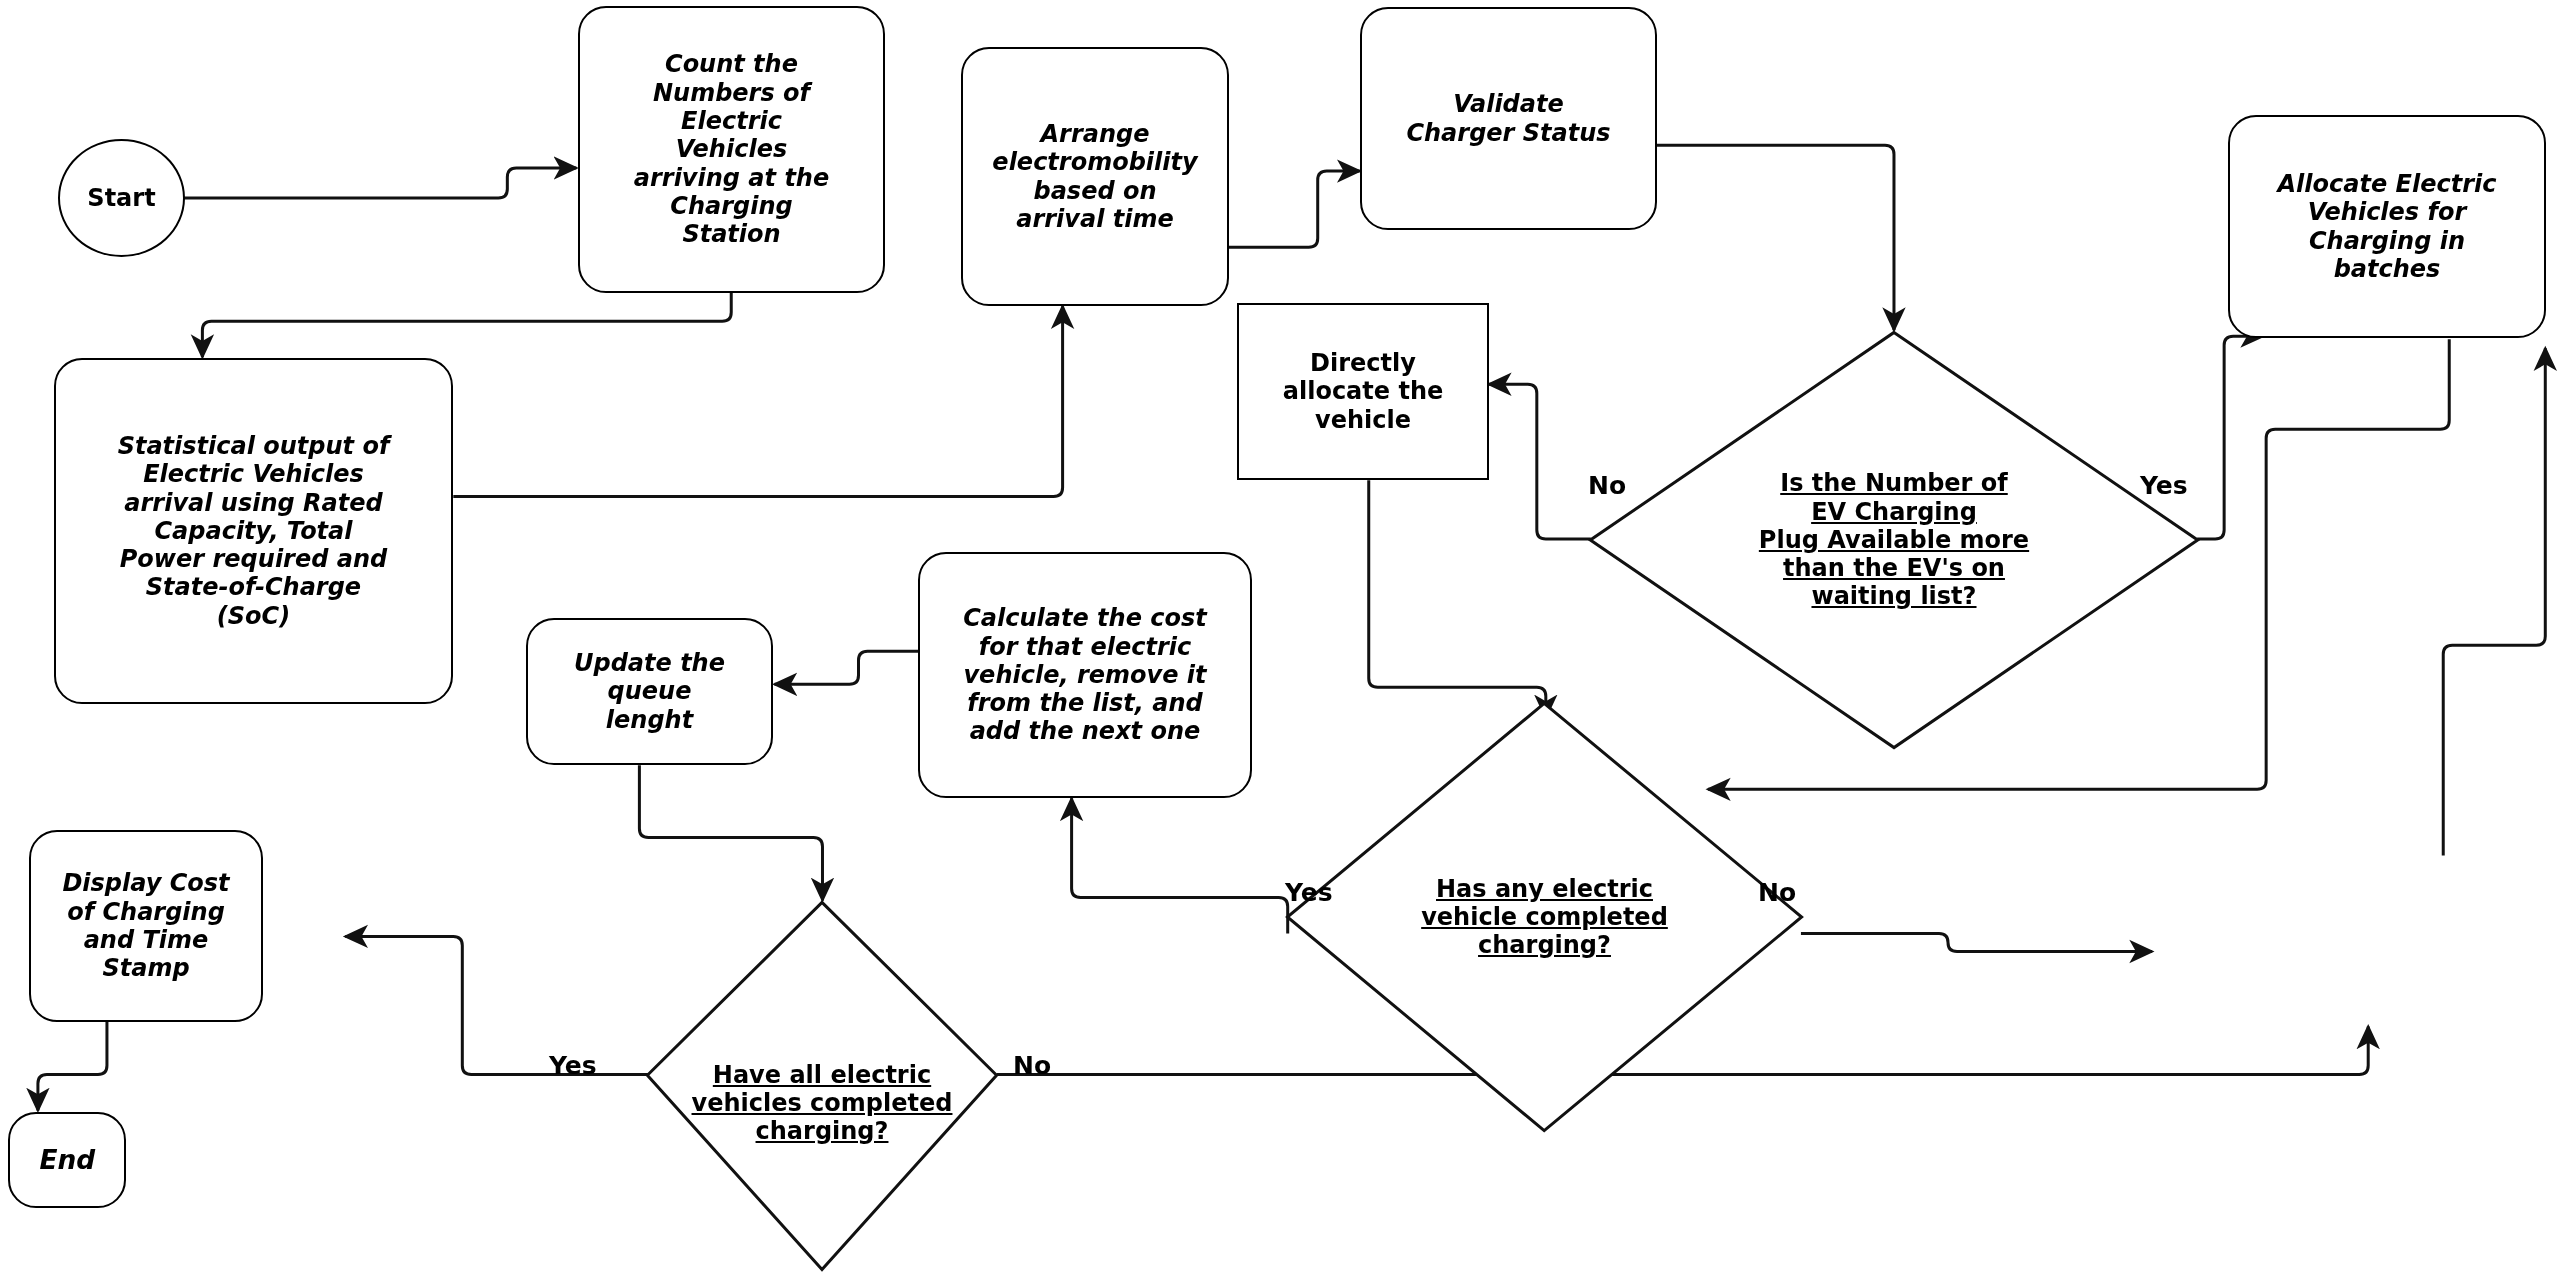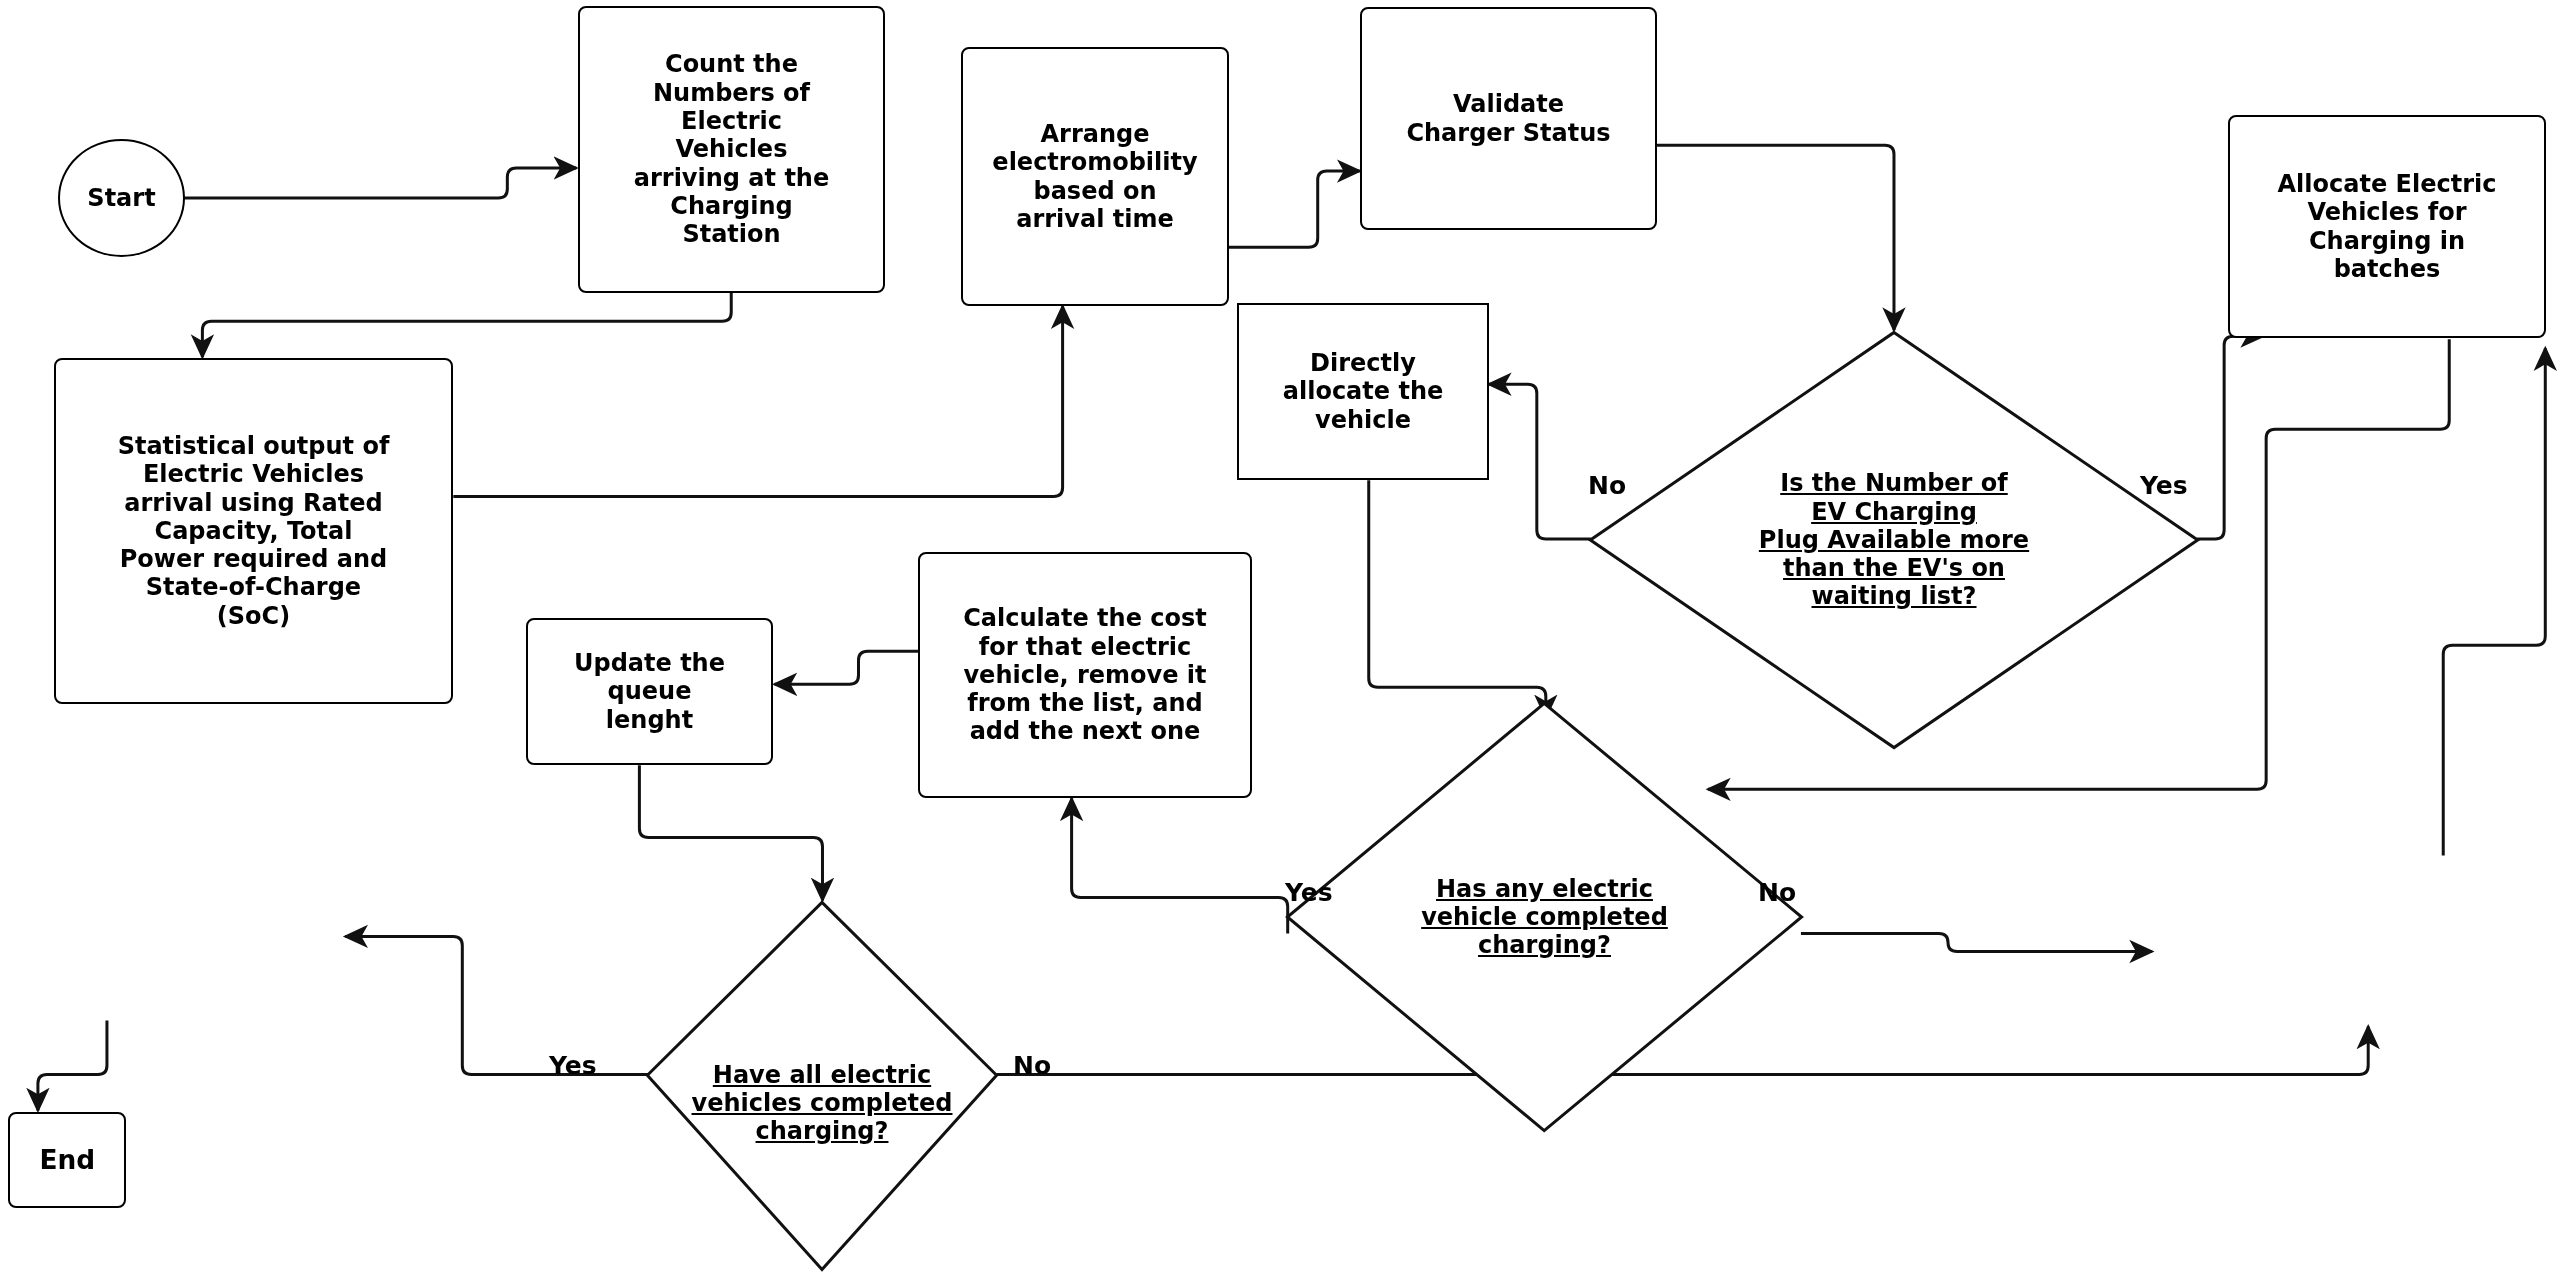--- a/index.html
+++ b/index.html
@@ -30,21 +30,22 @@
     justify-content: center;
     text-align: center;
     color: #000000;
     font-weight: bold;
     line-height: 1.18;
     background: #ffffff;
     z-index: 2;
   }
   .shape-rounded {
     border: 2.4px solid #000000;
-    border-radius: 8px;
+    border-radius: 28px;
+    font-style: italic;
   }
   .shape-rect {
     border: 2.4px solid #000000;
     border-radius: 0;
     justify-content: center;
   }
   .shape-ellipse {
     border: 2.4px solid #000000;
     border-radius: 50%;
   }
@@ -194,20 +195,26 @@
 add the next one</span>
   </div>
 
   <div class="node shape-rounded" style="left:526px; top:618px; width:247px; height:147px; font-size:24px;">
     <span class="lbl">Update the
 queue
 lenght</span>
   </div>
 
 
+  <div class="node shape-rounded" style="left:29px; top:830px; width:234px; height:192px; font-size:24px;">
+    <span class="lbl">Display Cost
+of Charging
+and Time
+Stamp</span>
+  </div>
 
   <div class="node shape-rounded" style="left:8.4px; top:1112px; width:118px; height:96px; font-size:26.4px;">
     <span class="lbl">End</span>
   </div>
 
   <div class="diamond" style="left:1588px; top:330px; width:612px; height:420px; font-size:24px;">
     <svg viewBox="0 0 1020 700" preserveAspectRatio="none">
       <polygon points="510,4 1016,350 510,696 4,350" fill="#ffffff" stroke="#111111" stroke-width="5"></polygon>
     </svg>
     <span class="dtext">Is the Number of

